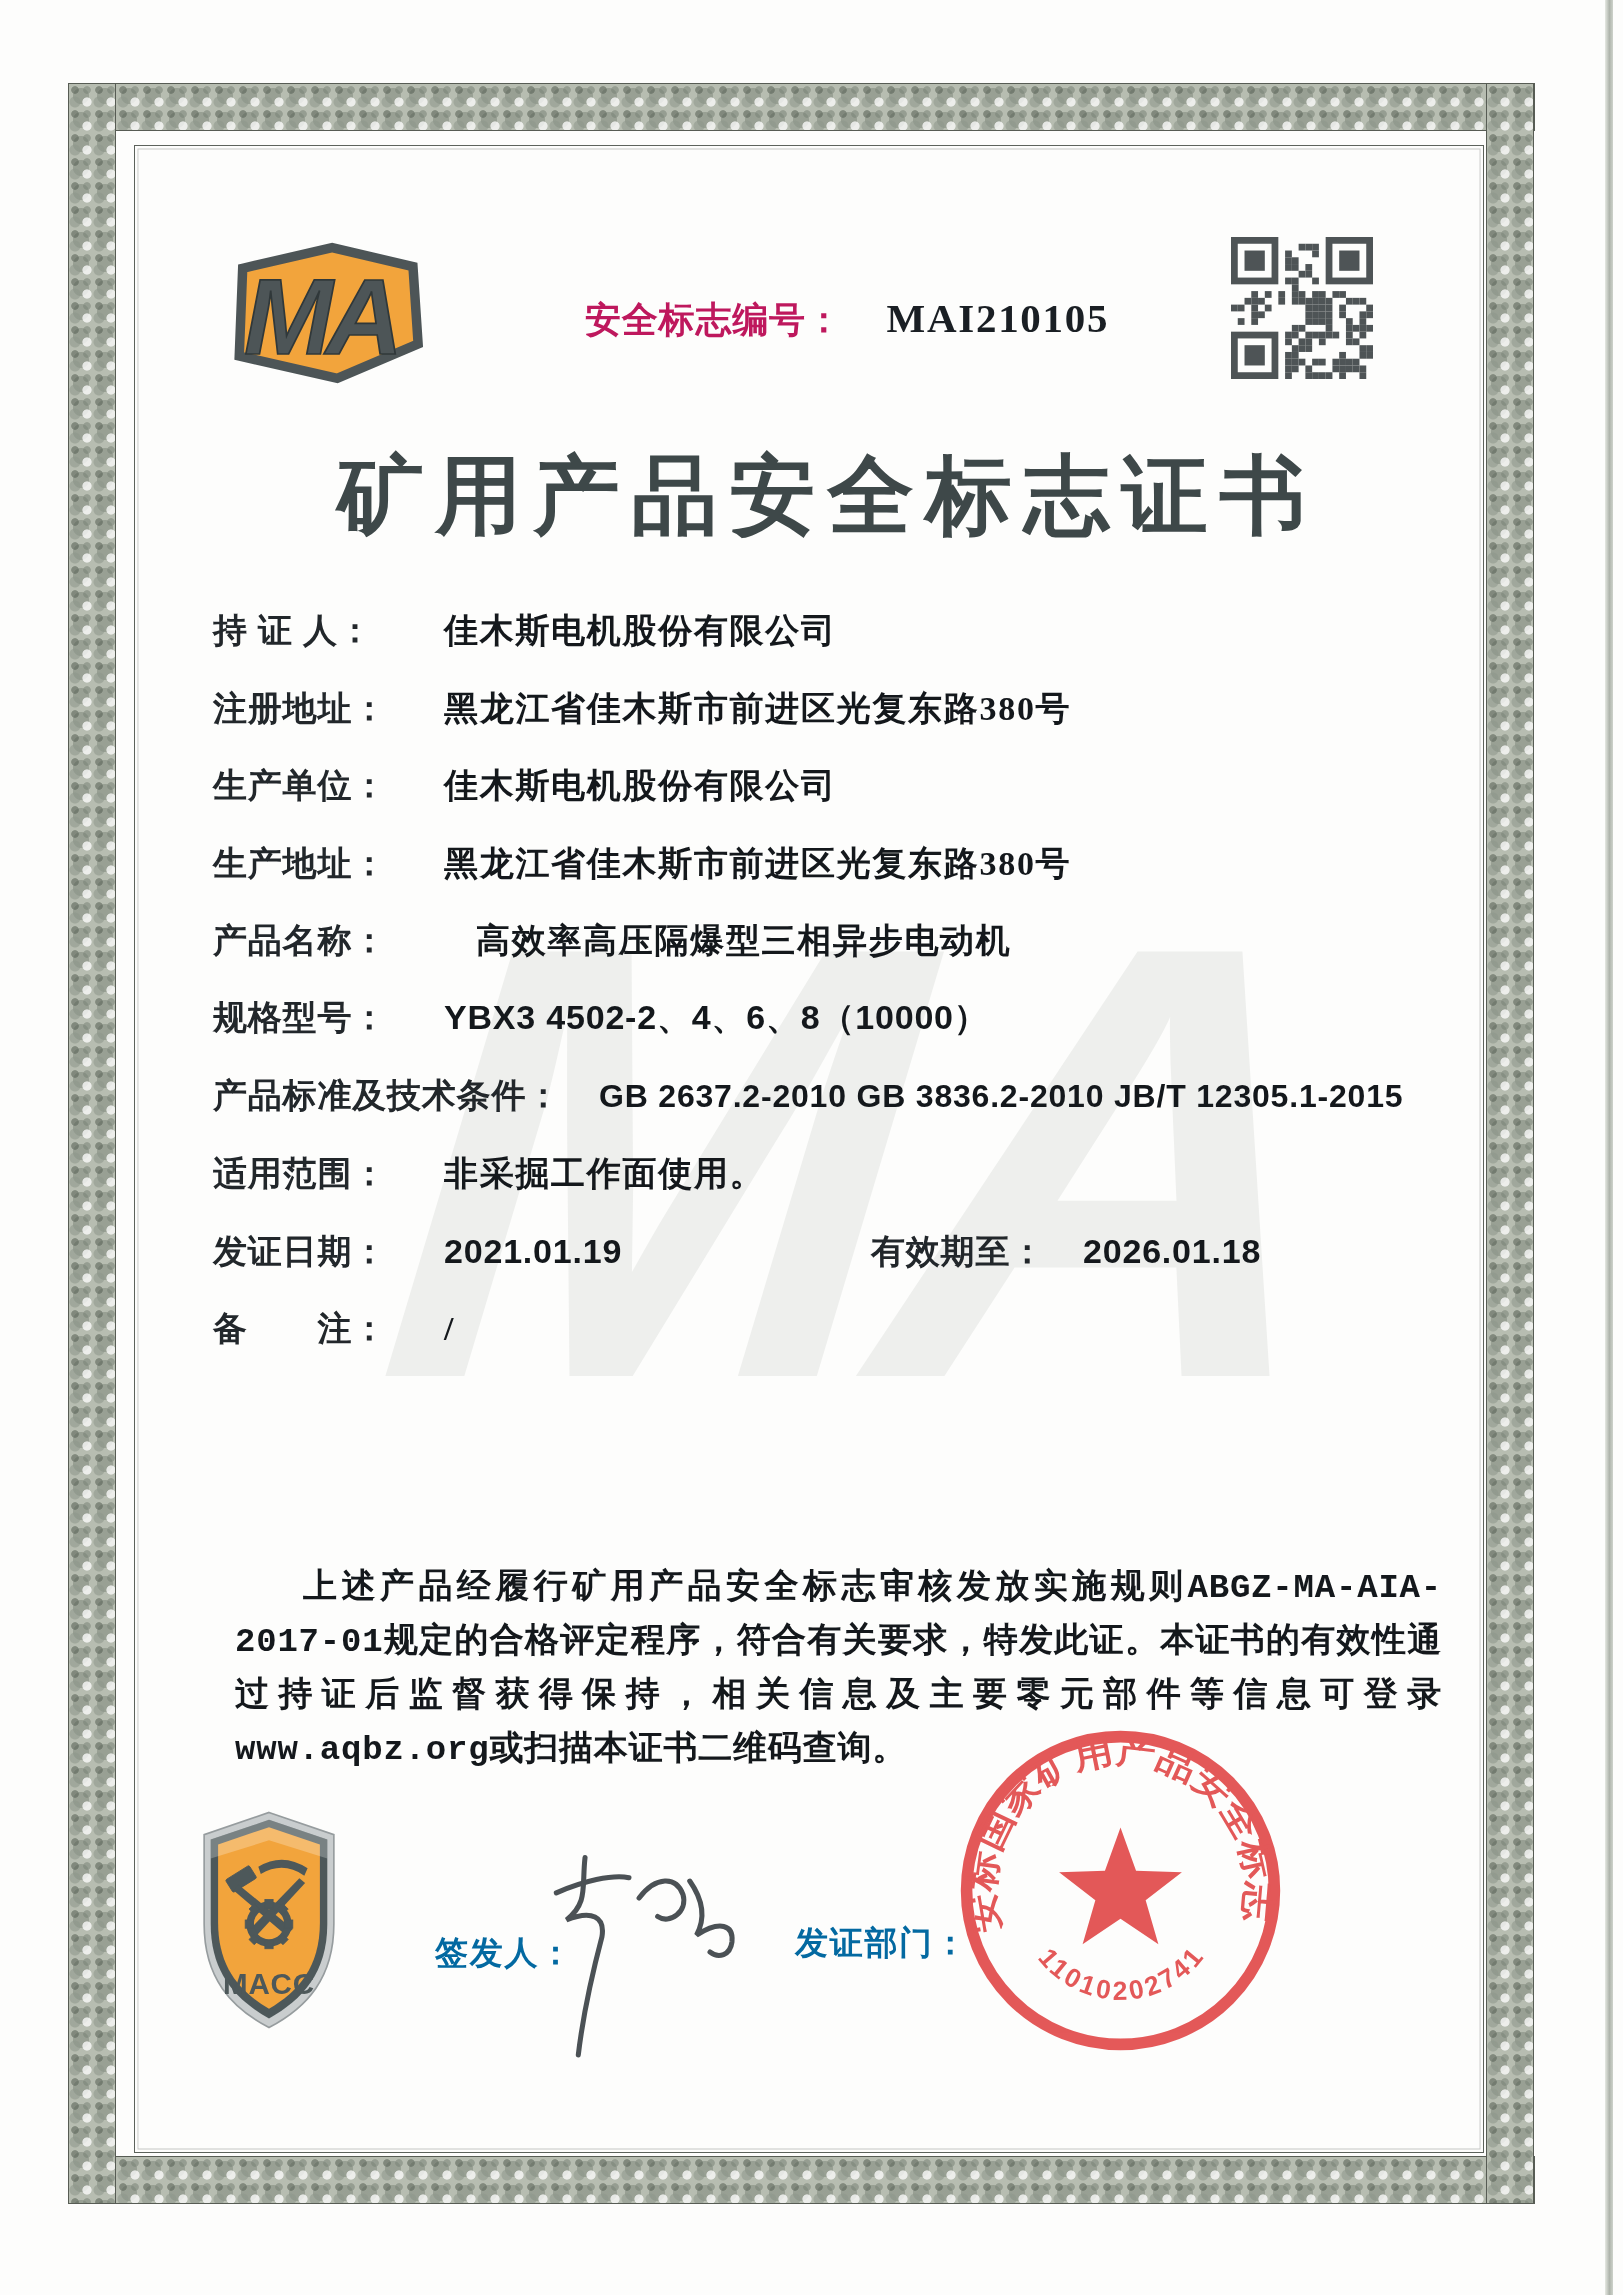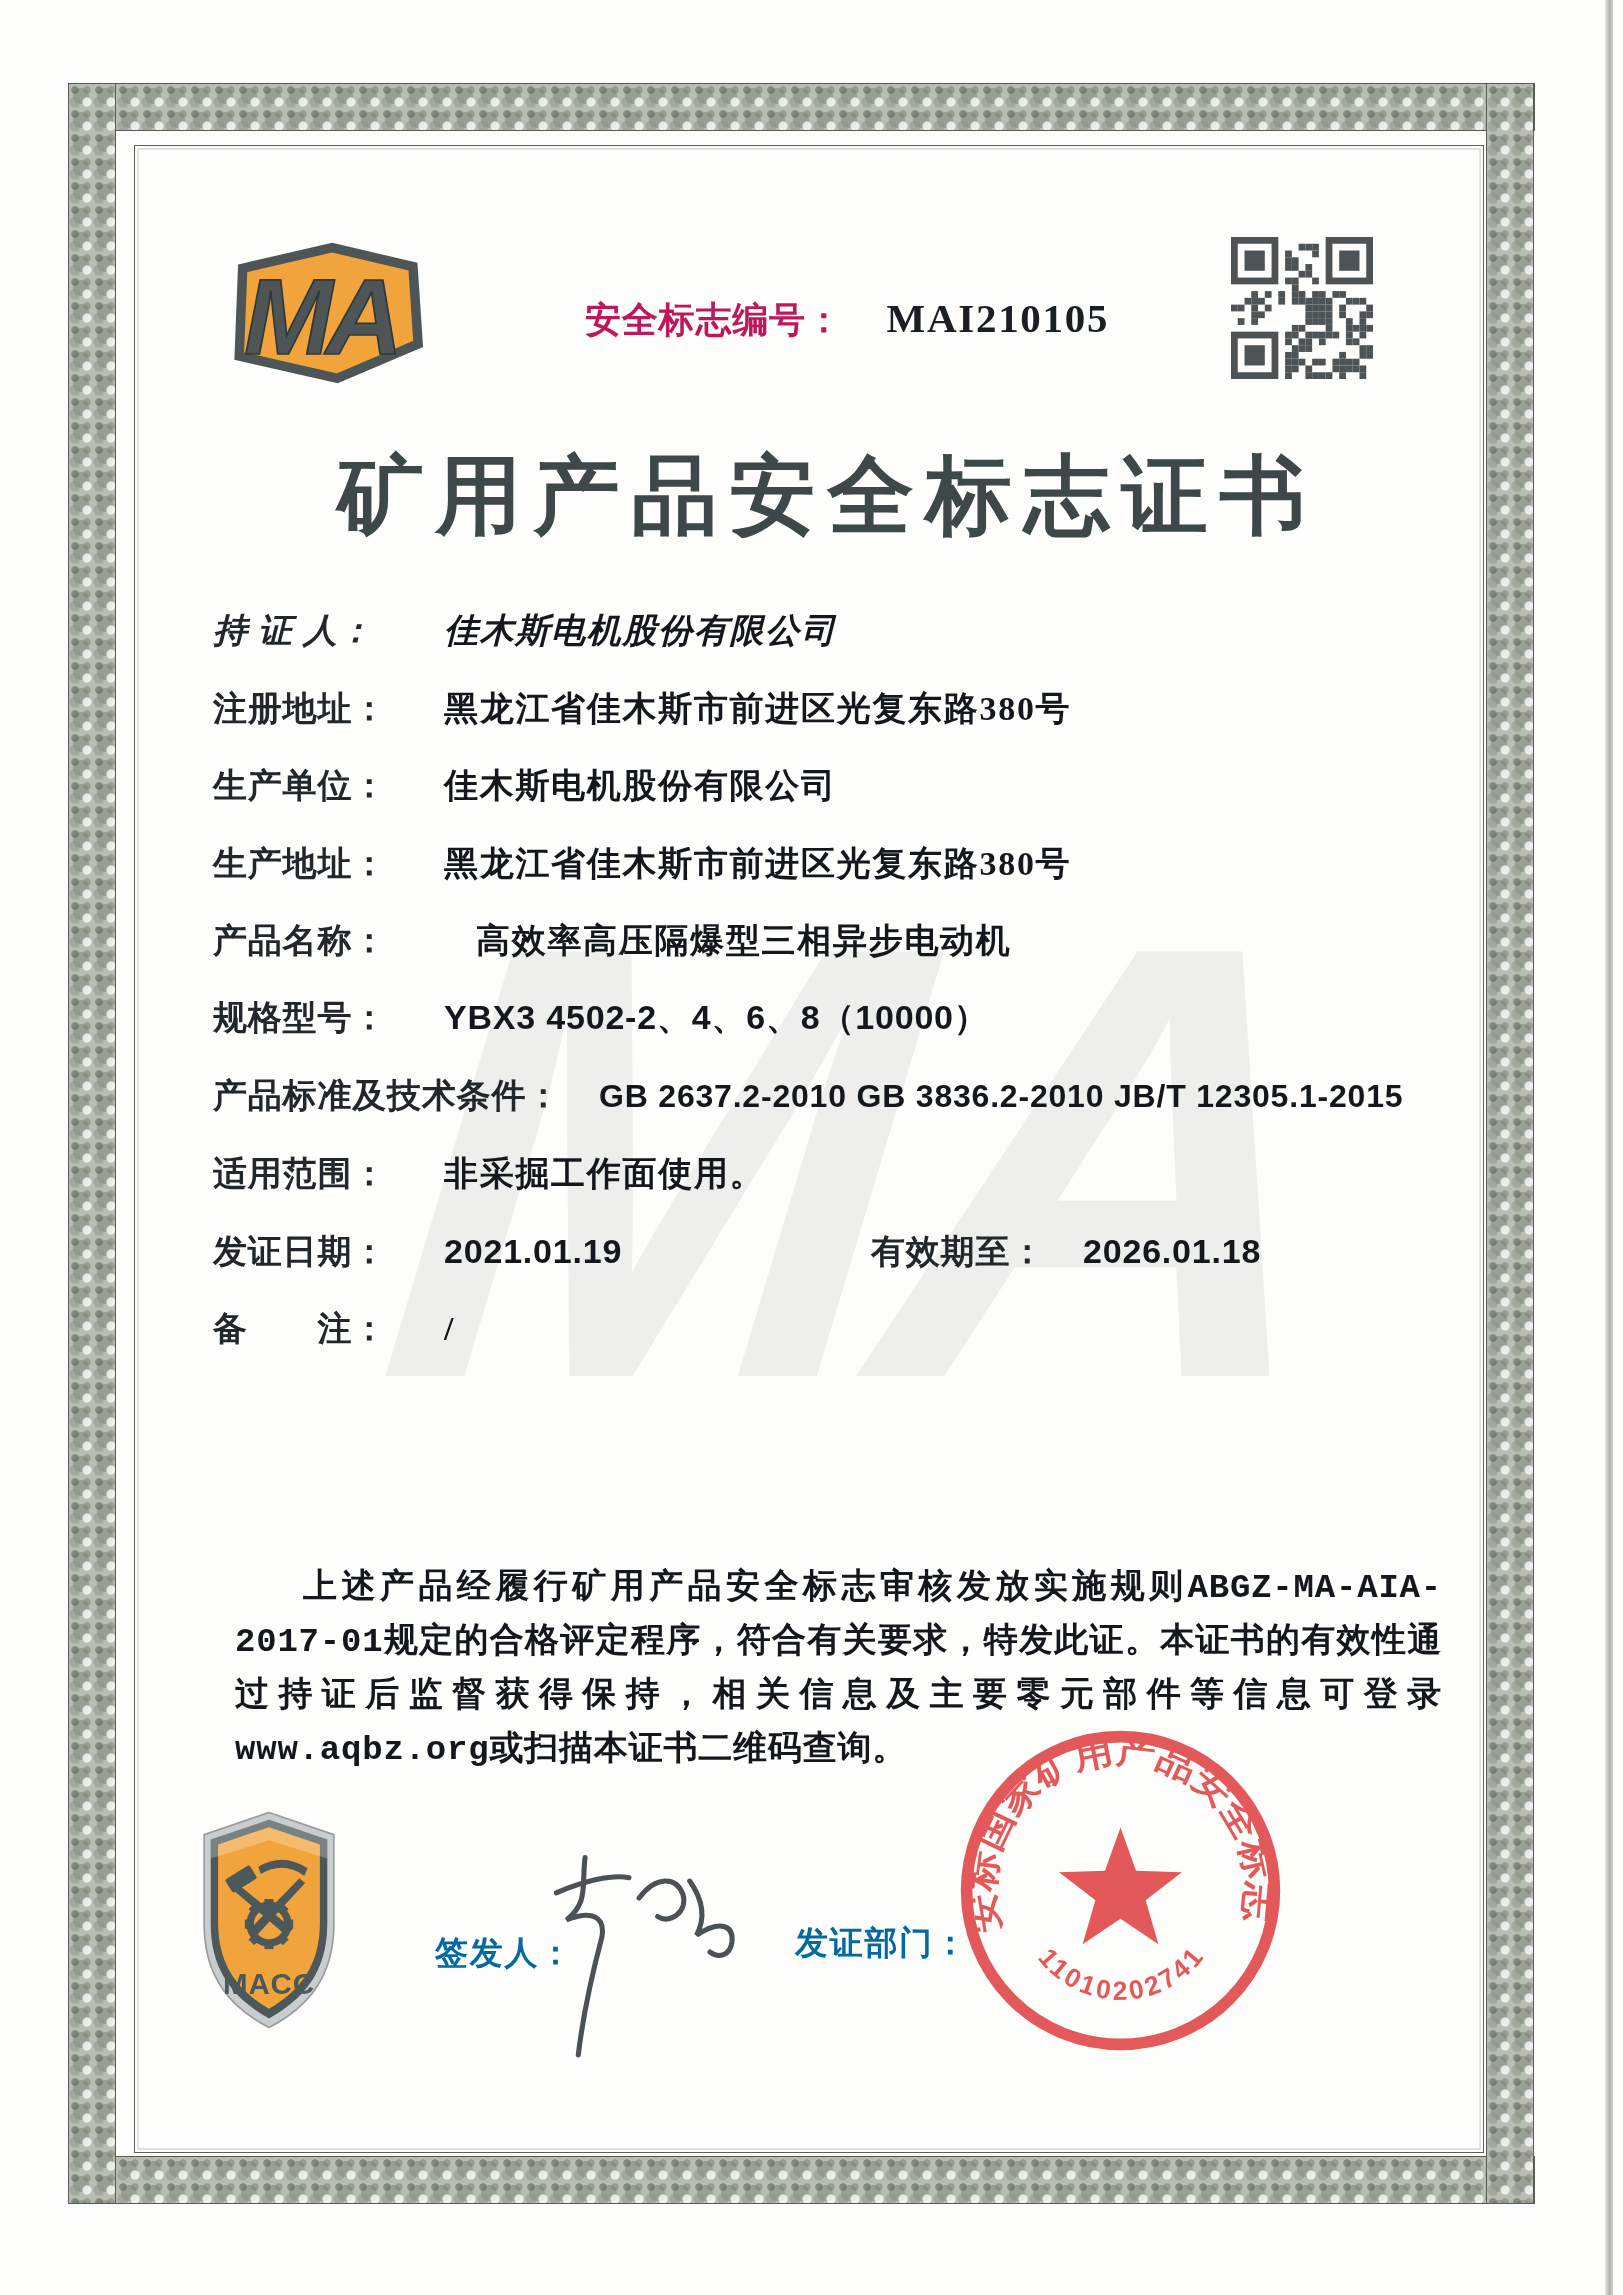--- a/index.html
+++ b/index.html
@@ -34,21 +34,21 @@
   .safety-number{font-family:"Liberation Serif",serif;font-weight:600;font-size:41px;
     margin-left:44px;letter-spacing:1.7px;color:#1a1f24;}
   .qr{position:absolute;left:1231px;top:237px;width:142px;height:142px;}
   .title{position:absolute;left:16px;top:438px;width:1623px;text-align:center;
     font-family:"Liberation Serif",serif;font-weight:bold;font-size:86px;
     letter-spacing:12px;color:#3e4849;margin:0;}
   
   .row{position:absolute;left:213px;display:flex;align-items:baseline;line-height:46px;white-space:nowrap;}
   .flabel{font-weight:bold;font-size:34px;color:#22272b;min-width:231px;letter-spacing:0.8px;}
   .fvalue{font-family:"Liberation Serif",serif;font-weight:600;font-size:34px;color:#14181c;letter-spacing:1.7px;}
-  .r1{top:607px;font-style:italic;} .r2{top:685px;} .r3{top:762px;} .r4{top:840px;} .r5{top:917px;gap:32px;}
+  .r1{top:607px;} .r2{top:685px;} .r3{top:762px;} .r4{top:840px;} .r5{top:917px;gap:32px;}
   .r6{top:994px;} .r7{top:1072px;} .r8{top:1150px;} .r9{top:1228px;} .r10{top:1305px;}
   .r7 .flabel{min-width:0;margin-right:38px;}
   .r7 .fvalue{font-family:"Liberation Sans",sans-serif;font-weight:bold;font-size:32px;letter-spacing:0.8px;}
   .r6 .fvalue{font-family:"Liberation Sans",sans-serif;font-weight:bold;letter-spacing:0.8px;}
   .date-value{font-family:"Liberation Sans",sans-serif;font-weight:bold;width:254px;letter-spacing:0.8px;}
   .valid-label{margin-left:173px;min-width:0;margin-right:38px;}
   .valid-value{font-family:"Liberation Sans",sans-serif;font-weight:bold;letter-spacing:0.8px;}
   
   .body-par{position:absolute;left:235px;top:1561px;width:1207px;margin:0;
     font-family:Liberation Mono, monospace;font-weight:600;font-size:34px;line-height:54px;

